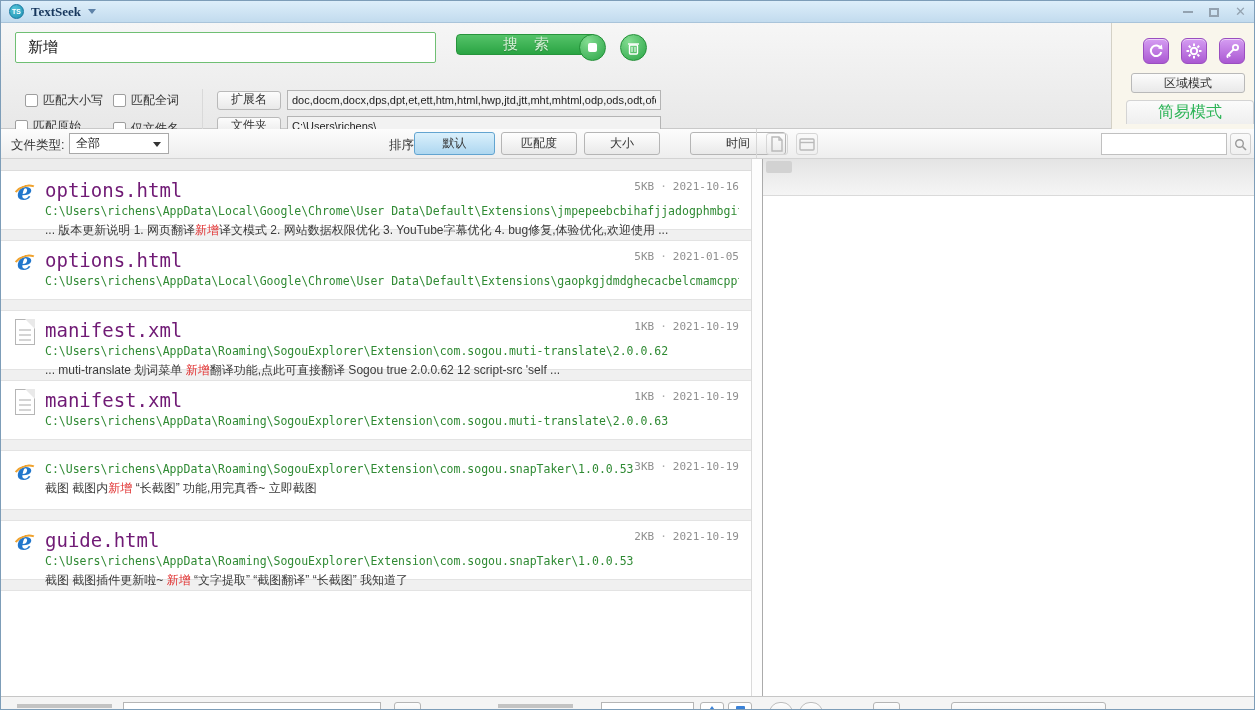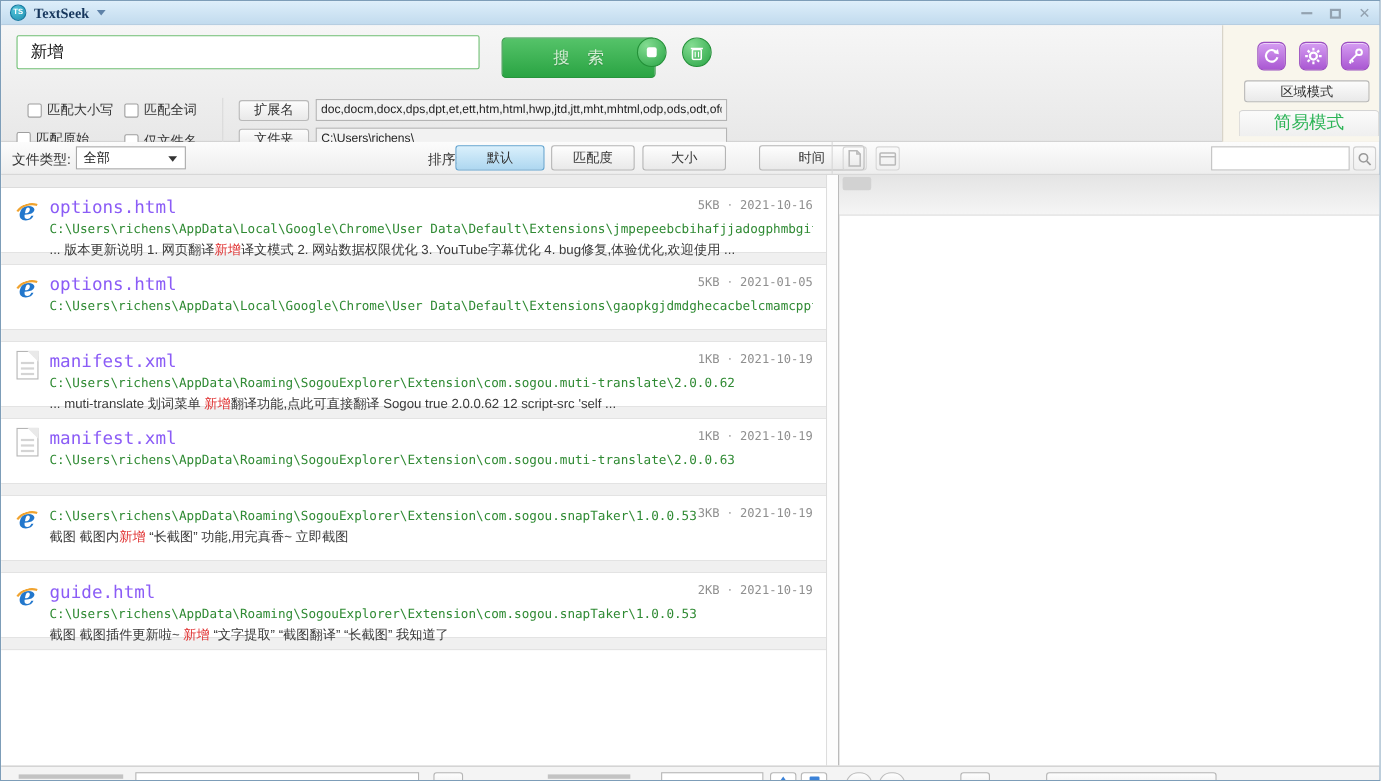--- a/index.html
+++ b/index.html
@@ -12,28 +12,28 @@
   .app-title { margin-left:7px; font-family:"Liberation Serif","DejaVu Serif",serif; font-weight:bold; font-size:13px; color:#16365c; }
   .caret-down { width:0; height:0; border-left:4px solid transparent; border-right:4px solid transparent; border-top:5px solid #5e82a8; margin-left:7px; }
   .win-controls { position:absolute; right:8px; top:0; height:22px; display:flex; align-items:center; gap:16px; }
   .wc-min { width:10px; height:0; border-bottom:2px solid #93a2b0; }
   .wc-max { width:10px; height:9px; border:2px solid #93a2b0; }
   .wc-close { color:#93a2b0; font-size:13px; font-weight:bold; line-height:10px; }
 
   
   .header { position:relative; height:106px; background:linear-gradient(#f6f6f6,#e8e8e8); border-bottom:1px solid #c9c9c9; }
   .search-box { position:absolute; left:14px; top:9px; width:421px; height:31px; background:#fff; border:1px solid #6fbf73; border-radius:2px; font-size:15px; color:#111; padding:0 12px; outline:none; font-family:inherit; }
-  .btn-search { position:absolute; left:455px; top:11px; width:140px; height:37px; background:linear-gradient(#55c369,#2aa443); border:1px solid #27943c; border-radius:4px; color:#d5eed5; font-size:15px; display:flex; align-items:center; justify-content:center; letter-spacing:16px; padding-left:16px; text-shadow:0 1px 1px rgba(0,0,0,.2); }
+  .btn-search { position:absolute; left:455px; top:11px; width:140px; height:21px; background:linear-gradient(#55c369,#2aa443); border:1px solid #27943c; border-radius:4px; color:#d5eed5; font-size:15px; display:flex; align-items:center; justify-content:center; letter-spacing:16px; padding-left:16px; text-shadow:0 1px 1px rgba(0,0,0,.2); }
   .btn-round { position:absolute; top:11px; width:27px; height:27px; border-radius:50%; background:radial-gradient(circle at 32% 26%, #83dc91, #2aa546); border:1px solid #239038; display:flex; align-items:center; justify-content:center; }
   .stop-square { width:9px; height:9px; background:#fff; border-radius:2px; }
   .cb-group { position:absolute; display:flex; align-items:center; gap:5px; }
   .cb { width:13px; height:13px; background:#fff; border:1px solid #9e9e9e; border-radius:2px; }
   .cb-label { font-size:12px; color:#333; }
   .vline { position:absolute; left:201px; top:66px; width:1px; height:44px; background:#d9d9d9; }
-  .mini-btn { position:absolute; width:64px; height:19px; background:linear-gradient(#fcfcfc,#e9e9e9); border:1px solid #b9b9b9; border-radius:3px; font-size:12px; color:#333; text-align:center; line-height:17px; }
+  .mini-btn { position:absolute; width:64px; height:19px; background:linear-gradient(#fcfcfc,#e9e9e9); border:1px solid #b9b9b9; border-radius:3px; font-size:12px; color:#333; text-align:center; line-height:17px;font-family:Liberation Mono, monospace; }
   .field { position:absolute; left:286px; width:374px; height:20px; background:#f2f2f2; border:1px solid #b4b4b4; font-size:11px; color:#222; padding:0 4px; white-space:nowrap; overflow:hidden; outline:none; font-family:inherit; }
 
   .right-col { position:absolute; left:1110px; top:0; right:0; height:106px; background:#f9f6ec; border-left:1px solid #d4d1c6; }
   .picon { position:absolute; top:15px; width:26px; height:26px; border-radius:6px; background:linear-gradient(#d59df2,#aa58d2); border:1px solid #9a4ec0; box-shadow:inset 0 1px 0 rgba(255,255,255,.55); display:flex; align-items:center; justify-content:center; color:#fff; }
   .mode-btn { position:absolute; left:19px; top:50px; width:114px; height:20px; background:linear-gradient(#fcfcfc,#e9e9e9); border:1px solid #b9b9b9; border-radius:3px; font-size:12px; color:#333; text-align:center; line-height:18px; }
   .simple-tab { position:absolute; left:14px; top:77px; width:128px; height:24px; background:linear-gradient(#fbfbfb,#efefef); border:1px solid #d4d4d4; border-bottom:none; border-radius:4px 4px 0 0; color:#2db457; font-size:16px; text-align:center; line-height:21px; }
 
   
   .toolbar { position:relative; height:30px; background:linear-gradient(#fcfcfc,#eeeeee); border-bottom:1px solid #d3d3d3; }
   .tb-label { position:absolute; top:8px; font-size:12.5px; color:#333; }
@@ -44,21 +44,21 @@
   .tb-div { position:absolute; left:755px; top:0; bottom:0; width:1px; background:#d6d6d6; }
   .tbicon { position:absolute; top:4px; width:22px; height:22px; border:1px solid #d6d6d6; border-radius:3px; display:flex; align-items:center; justify-content:center; background:transparent; }
   .pv-search { position:absolute; left:1100px; top:4px; width:126px; height:22px; background:#fff; border:1px solid #c0c0c0; outline:none; padding:0 4px; font-size:12px; font-family:inherit; }
   .mag-btn { position:absolute; left:1229px; top:4px; width:21px; height:22px; border:1px solid #cfcfcf; border-radius:3px; display:flex; align-items:center; justify-content:center; background:transparent; }
 
   
   .main { display:flex; height:537px; background:#fff; }
   .list { width:751px; border-right:1px solid #dadada; overflow:hidden; background:#fff; }
   .list-topband { height:12px; background:#ececec; border-bottom:1px solid #dcdcdc; }
   .row { position:relative; padding:8px 12px 5px 44px; height:58px; background:#fff; }
-  .fname { font-family:"DejaVu Sans Mono",monospace; font-size:16px; color:#8b5cf6; }
+  .fname { font-family:"DejaVu Sans Mono",monospace; font-size:19px; color:#701a75; }
   .meta { float:right; font-family:"DejaVu Sans Mono",monospace; font-size:11px; color:#8f8f8f; margin-top:1px; }
   .meta .dotsep { margin:0 6px; color:#aaa; }
   .fpath { font-family:"DejaVu Sans Mono",monospace; font-size:11.5px; color:#2f8a33; margin-top:3px; white-space:nowrap; overflow:hidden; }
   .fsnip { font-size:12px; color:#3a3a3a; margin-top:4px; white-space:nowrap; overflow:hidden; }
   .hl { color:#e03030; }
   .row-gap { height:12px; background:#f0f0f0; border-top:1px solid #e3e3e3; border-bottom:1px solid #e3e3e3; }
 
   .ie-icon { position:absolute; left:11px; top:8px; width:26px; height:26px; }
   .ie-icon .e { position:absolute; left:5px; top:-2px; font-family:"DejaVu Serif",serif; font-style:italic; font-weight:bold; font-size:24px; color:#2277cc; }
   .ie-icon:after { content:""; position:absolute; left:1px; top:6px; width:23px; height:15px; border:2px solid transparent; border-top-color:#f0a32f; border-radius:50%; transform:rotate(-18deg); }

